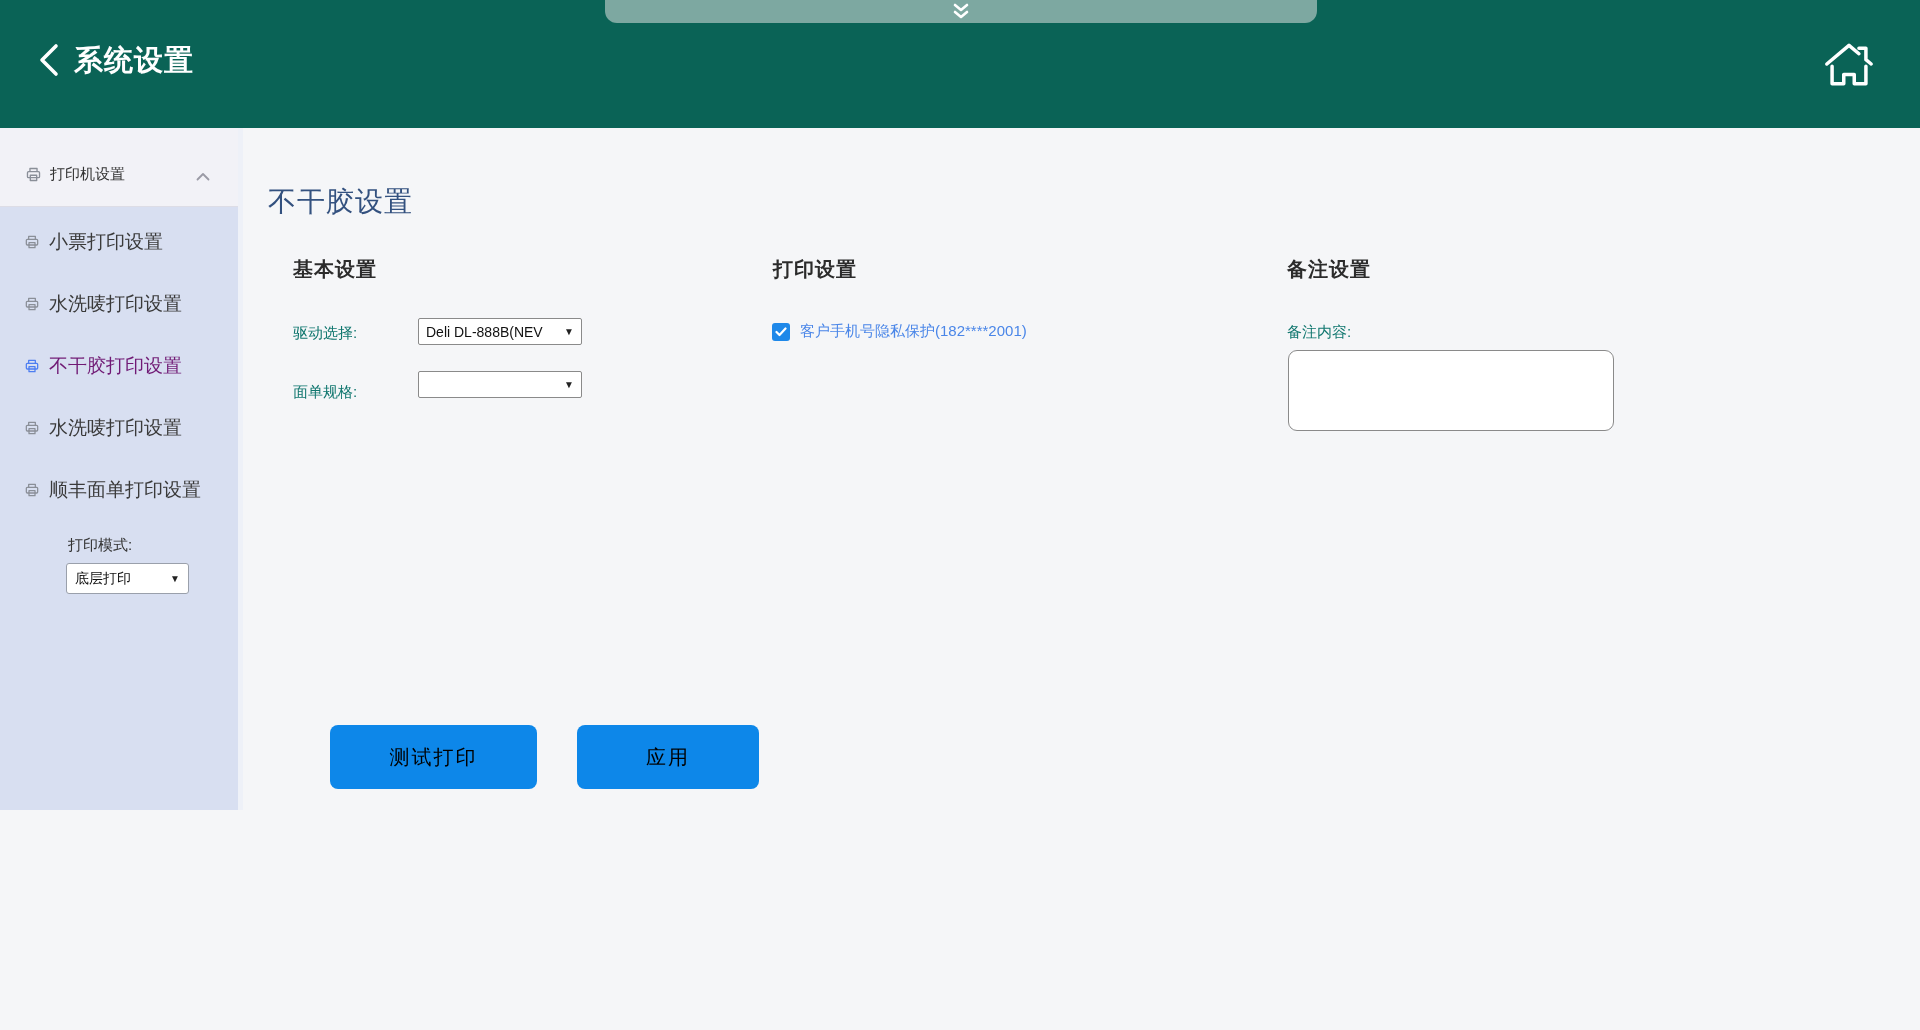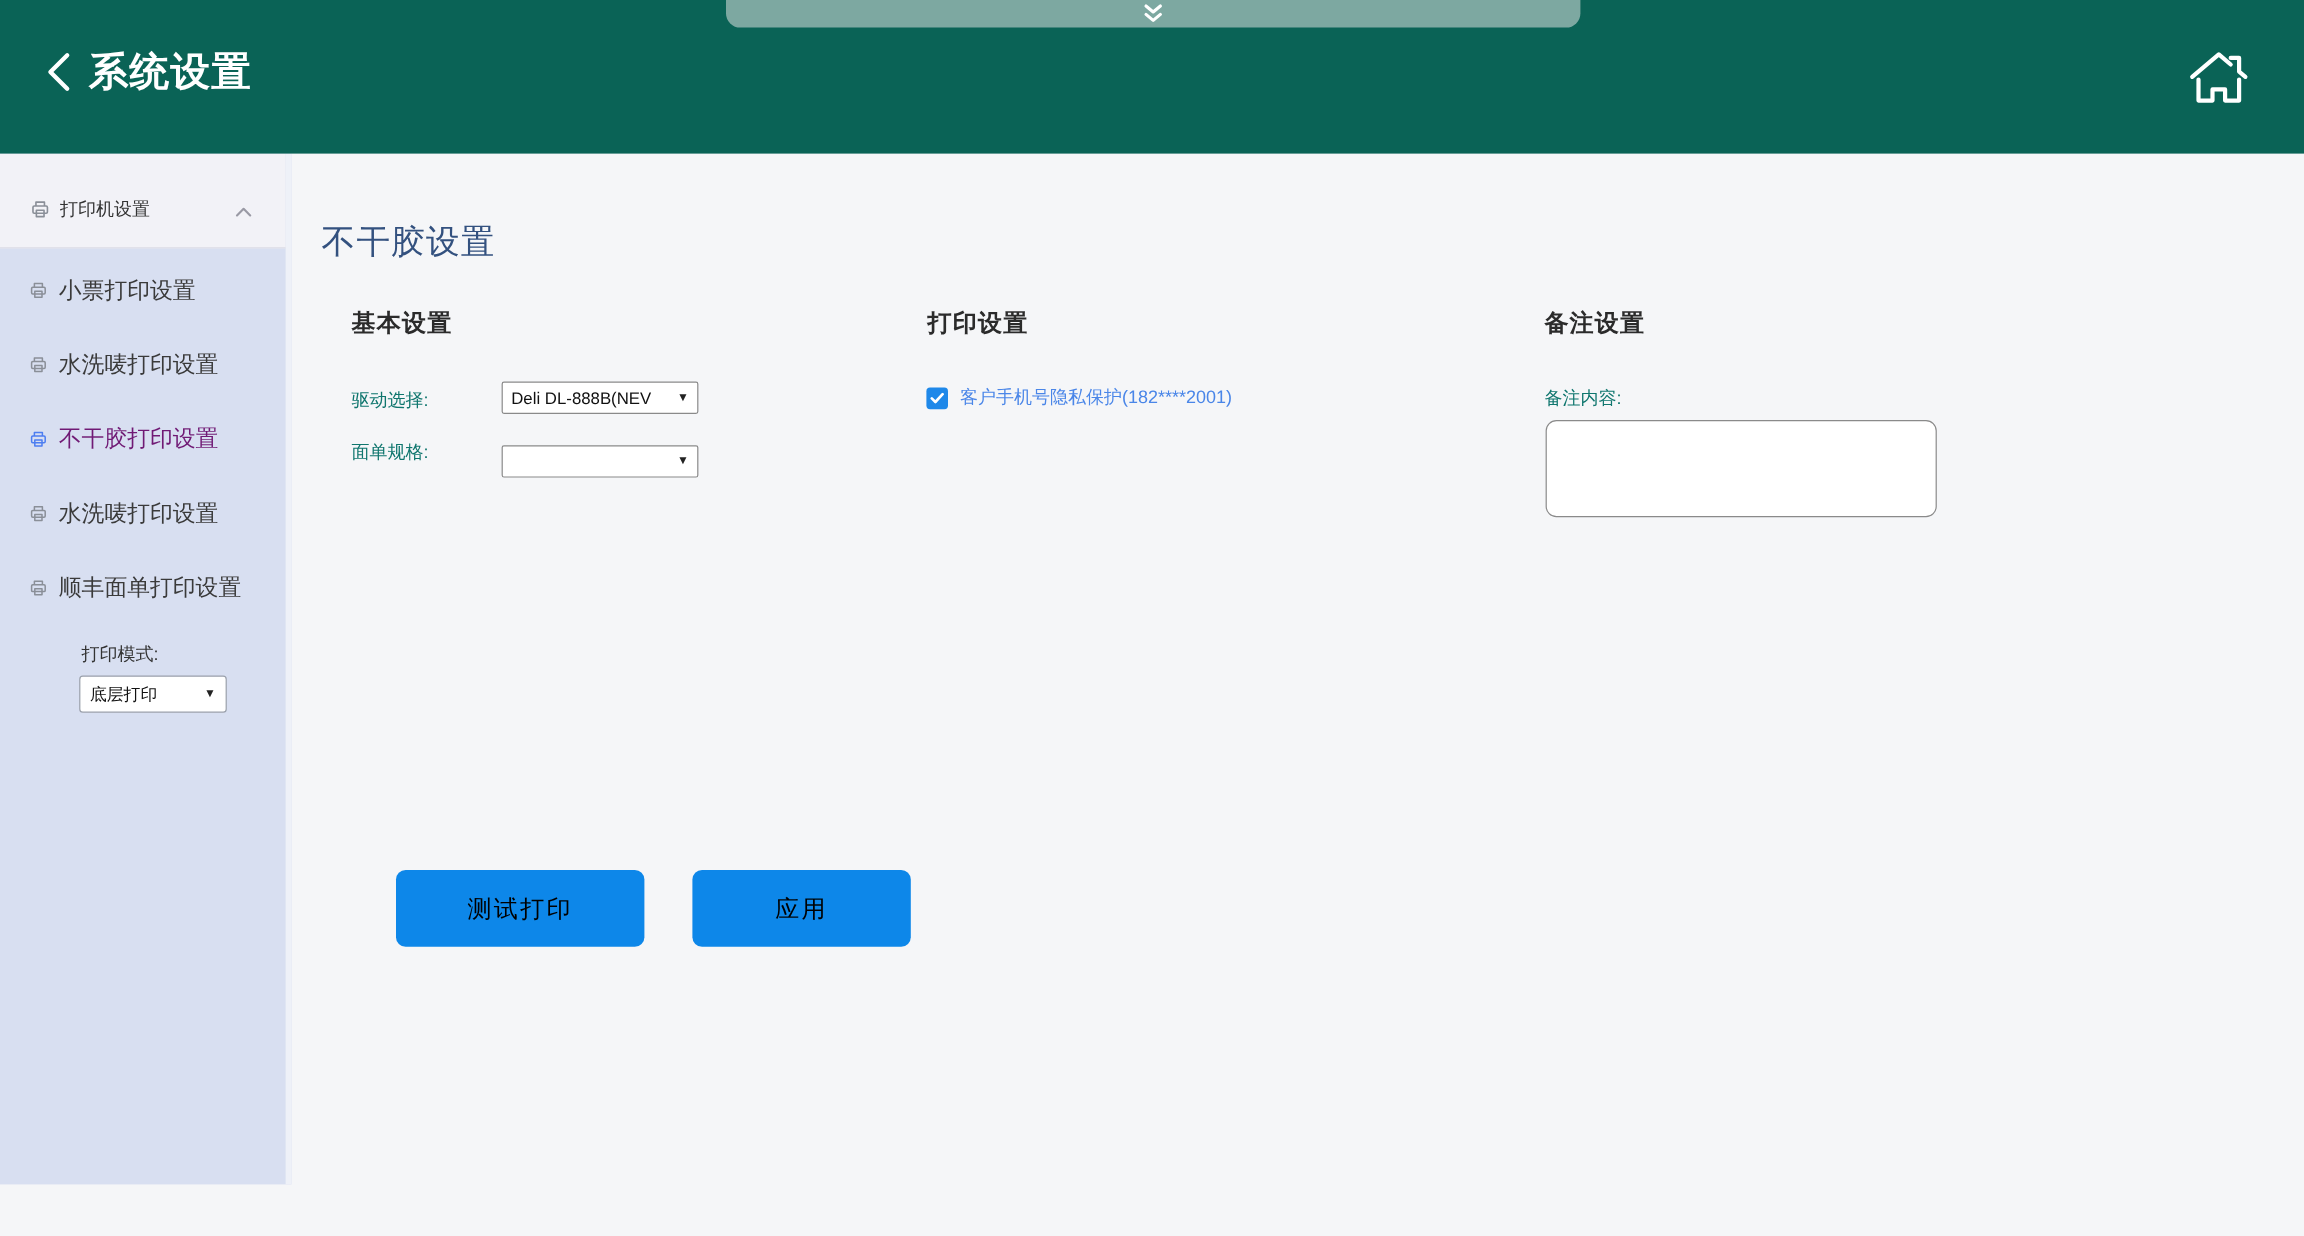--- a/index.html
+++ b/index.html
@@ -10,37 +10,37 @@
   .header {
     position: absolute; top: 0; left: 0; width: 1920px; height: 128px;
     background: #0a6356; z-index: 5;
   }
   .back-btn {
     position: absolute; left: 34px; top: 40px; width: 30px; height: 40px;
     display: flex; align-items: center; justify-content: center; cursor: pointer;
   }
   .header-title {
     position: absolute; left: 74px; top: 40px; height: 40px; line-height: 40px;
-    color: #ffffff; font-size: 33px; font-weight: 600; letter-spacing: 1px;
+    color: #ffffff; font-size: 29px; font-weight: 600; letter-spacing: 1px;
   }
   .home-btn {
     position: absolute; left: 1818px; top: 34px; width: 62px; height: 60px;
     display: flex; align-items: center; justify-content: center; cursor: pointer;
   }
 
   
   .top-pill {
     position: absolute; left: 605px; top: 0; width: 712px; height: 23px;
     background: #7da8a1; border-radius: 0 0 12px 12px; z-index: 6;
     display: flex; align-items: center; justify-content: center; cursor: pointer;
   }
 
   
   .sidebar {
-    position: absolute; top: 128px; left: 0; width: 243px; height: 859px;
+    position: absolute; top: 128px; left: 0; width: 243px; height: 682px;
     background: #d8dff1; border-right: 5px solid #eef1f8;
   }
   .sidebar-root {
     position: absolute; top: 0; left: 0; width: 100%; height: 79px;
     background: #f2f2f7; border-bottom: 1px solid #dddde6;
     display: flex; align-items: center; padding: 14px 0 0 25px; cursor: pointer;
   }
   .sidebar-root .root-label { font-size: 15px; color: #333; margin-left: 8px; }
   .sidebar-root .chevron-up { position: absolute; right: 28px; top: 44px; color: #9a9aa5; }
   .side-item {
@@ -69,21 +69,21 @@
     position: absolute; left: 20px; top: 55px;
     font-size: 28px; color: #33517f; font-weight: 500; letter-spacing: 1px;
   }
   .section-heading { position: absolute; font-size: 20px; font-weight: 700; color: #2b2b2b; letter-spacing: 1px; }
   .h-basic  { left: 45px;  top: 128px; }
   .h-print  { left: 525px; top: 128px; }
   .h-remark { left: 1039px; top: 128px; }
 
   .form-label { position: absolute; font-size: 15px; color: #0f766e; }
   .lbl-driver { left: 45px; top: 196px; }
-  .lbl-spec   { left: 45px; top: 240px; text-align: right; }
+  .lbl-spec   { left: 45px; top: 255px; text-align: right; }
 
   .fake-select {
     position: absolute; width: 164px; height: 27px; background: #fff;
     border: 1px solid #8a8a8a; border-radius: 2px;
     display: flex; align-items: center; padding: 0 7px; cursor: pointer;
     font-size: 14px; color: #111;
   }
   .fake-select .val { white-space: nowrap; overflow: hidden; max-width: 128px; }
   .sel-driver { left: 170px; top: 190px; }
   .sel-spec   { left: 170px; top: 243px; }

